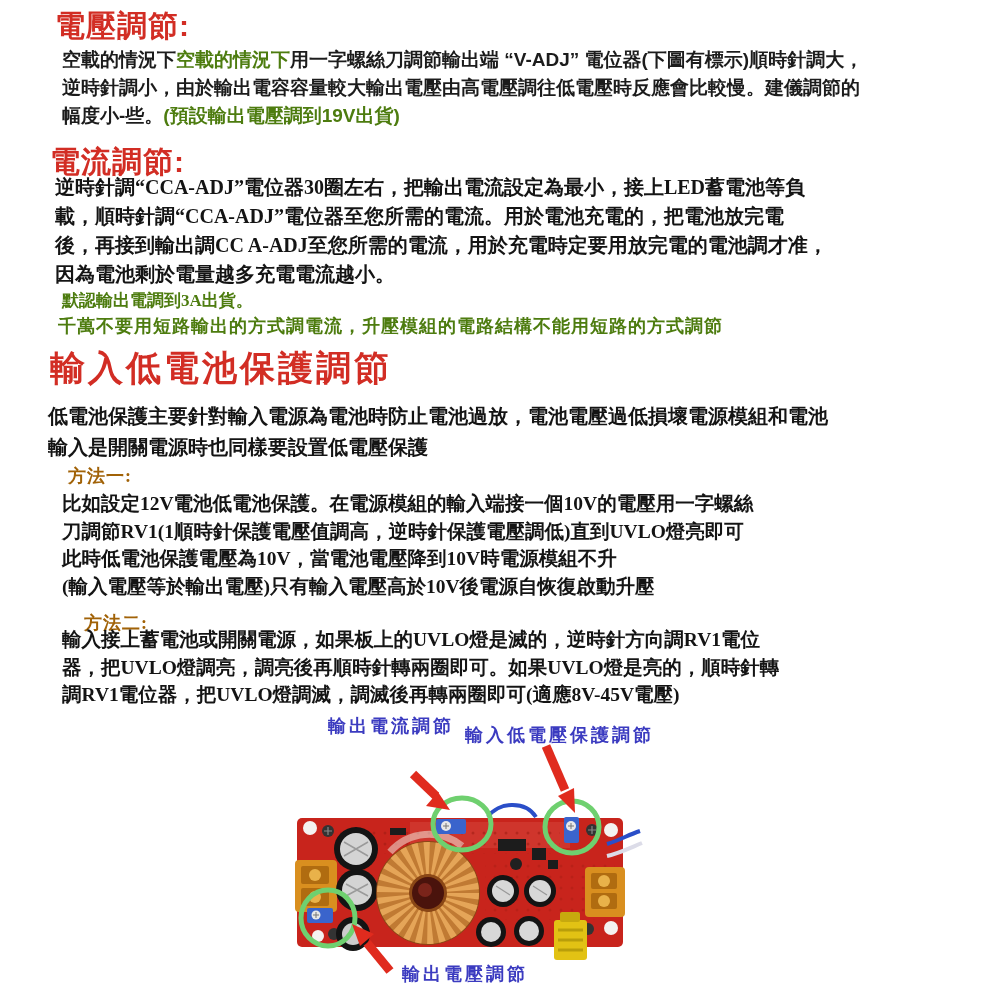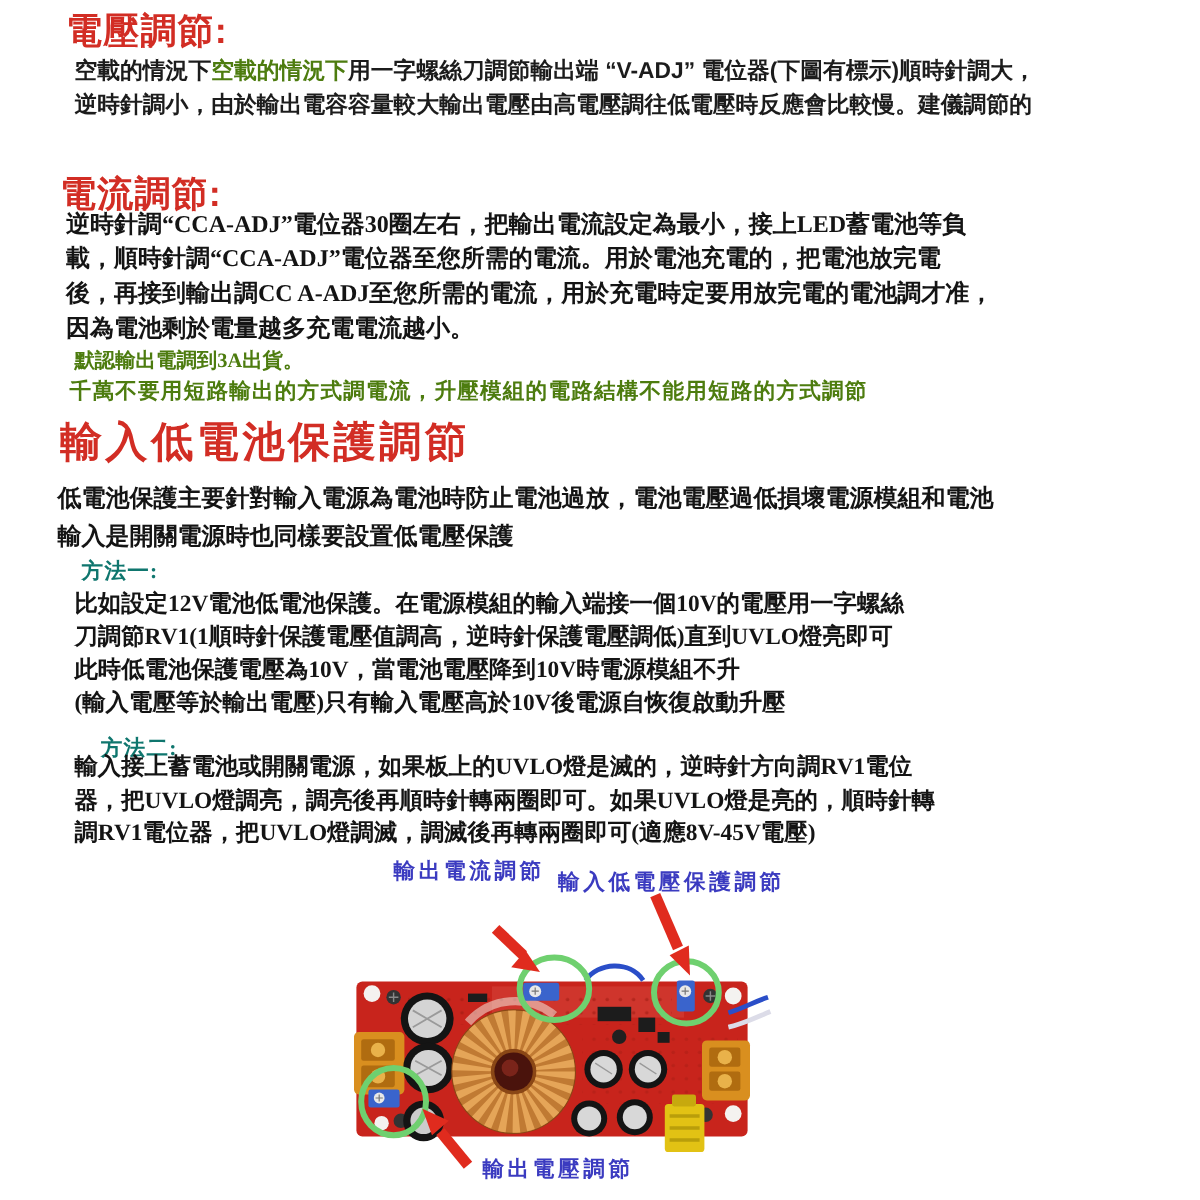--- a/index.html
+++ b/index.html
@@ -17,40 +17,41 @@
   
   .body-sans{font-size:19px;font-weight:bold;color:#1c1c1c;line-height:28px;}
   .body-serif{font-size:20px;font-weight:bold;color:#141414;line-height:29px;font-family:"Liberation Serif",serif;}
   #voltage-body{left:62px;top:46px;width:860px;}
   .red-inline{color:#4d7c0f;}
   #current-body{left:55px;top:173px;width:880px;}
   .blue-note{color:#4d7c0f;font-weight:bold;font-family:"Liberation Serif",serif;}
   #current-note1{left:62px;top:289px;font-size:17px;}
   #current-note2{left:58px;top:314px;font-size:18px;letter-spacing:1px;}
   #uvlo-intro{left:48px;top:401px;width:900px;line-height:31px;}
-  .method-label{color:#0f766e;font-weight:bold;font-family:"Liberation Serif",serif;font-size:18px;letter-spacing:1px;}
+  .method-label{color:#a16207;font-weight:bold;font-family:"Liberation Serif",serif;font-size:18px;letter-spacing:1px;}
   #method1-label{left:68px;top:464px;}
   #method1-body{left:62px;top:490px;width:880px;font-size:19.5px;line-height:27.5px;}
   #method2-label{left:84px;top:611px;}
   #method2-body{left:62px;top:626px;width:880px;font-size:19.5px;line-height:27.5px;}
   
   .diag-label{color:#3b3bc0;font-weight:bold;font-family:Liberation Sans, sans-serif;font-size:18px;letter-spacing:3px;}
   #label-uvlo{left:465px;top:723px;}
   #label-current{left:328px;top:714px;}
   #label-voltage{left:402px;top:962px;}
   #board-figure{left:270px;top:740px;width:430px;height:260px;}
 </style>
 </head>
 <body>
 
 <div class="abs h-red" id="voltage-heading">電壓調節:</div>
 
 <div class="abs body-sans" id="voltage-body">
   <div><span>空載的情況下</span><span class="red-inline">空載的情況下</span><span>用一字螺絲刀調節輸出端 “V-ADJ” 電位器(下圖有標示)順時針調大，</span></div>
   <div>逆時針調小，由於輸出電容容量較大輸出電壓由高電壓調往低電壓時反應會比較慢。建儀調節的</div>
+  <div><span>幅度小-些。</span><span class="red-inline">(預設輸出電壓調到19V出貨)</span></div>
 </div>
 
 <div class="abs h-red" id="current-heading">電流調節:</div>
 <div class="abs body-serif lines" id="current-body">逆時針調“CCA-ADJ”電位器30圈左右，把輸出電流設定為最小，接上LED蓄電池等負
 載，順時針調“CCA-ADJ”電位器至您所需的電流。用於電池充電的，把電池放完電
 後，再接到輸出調CC A-ADJ至您所需的電流，用於充電時定要用放完電的電池調才准，
 因為電池剩於電量越多充電電流越小。</div>
 <div class="abs blue-note" id="current-note1">默認輸出電調到3A出貨。</div>
 <div class="abs blue-note" id="current-note2">千萬不要用短路輸出的方式調電流，升壓模組的電路結構不能用短路的方式調節</div>
 

